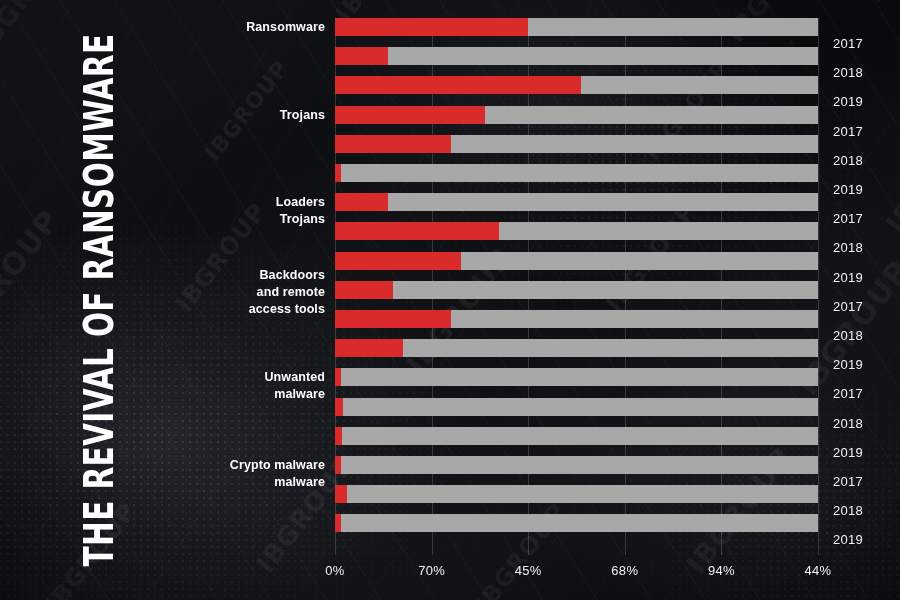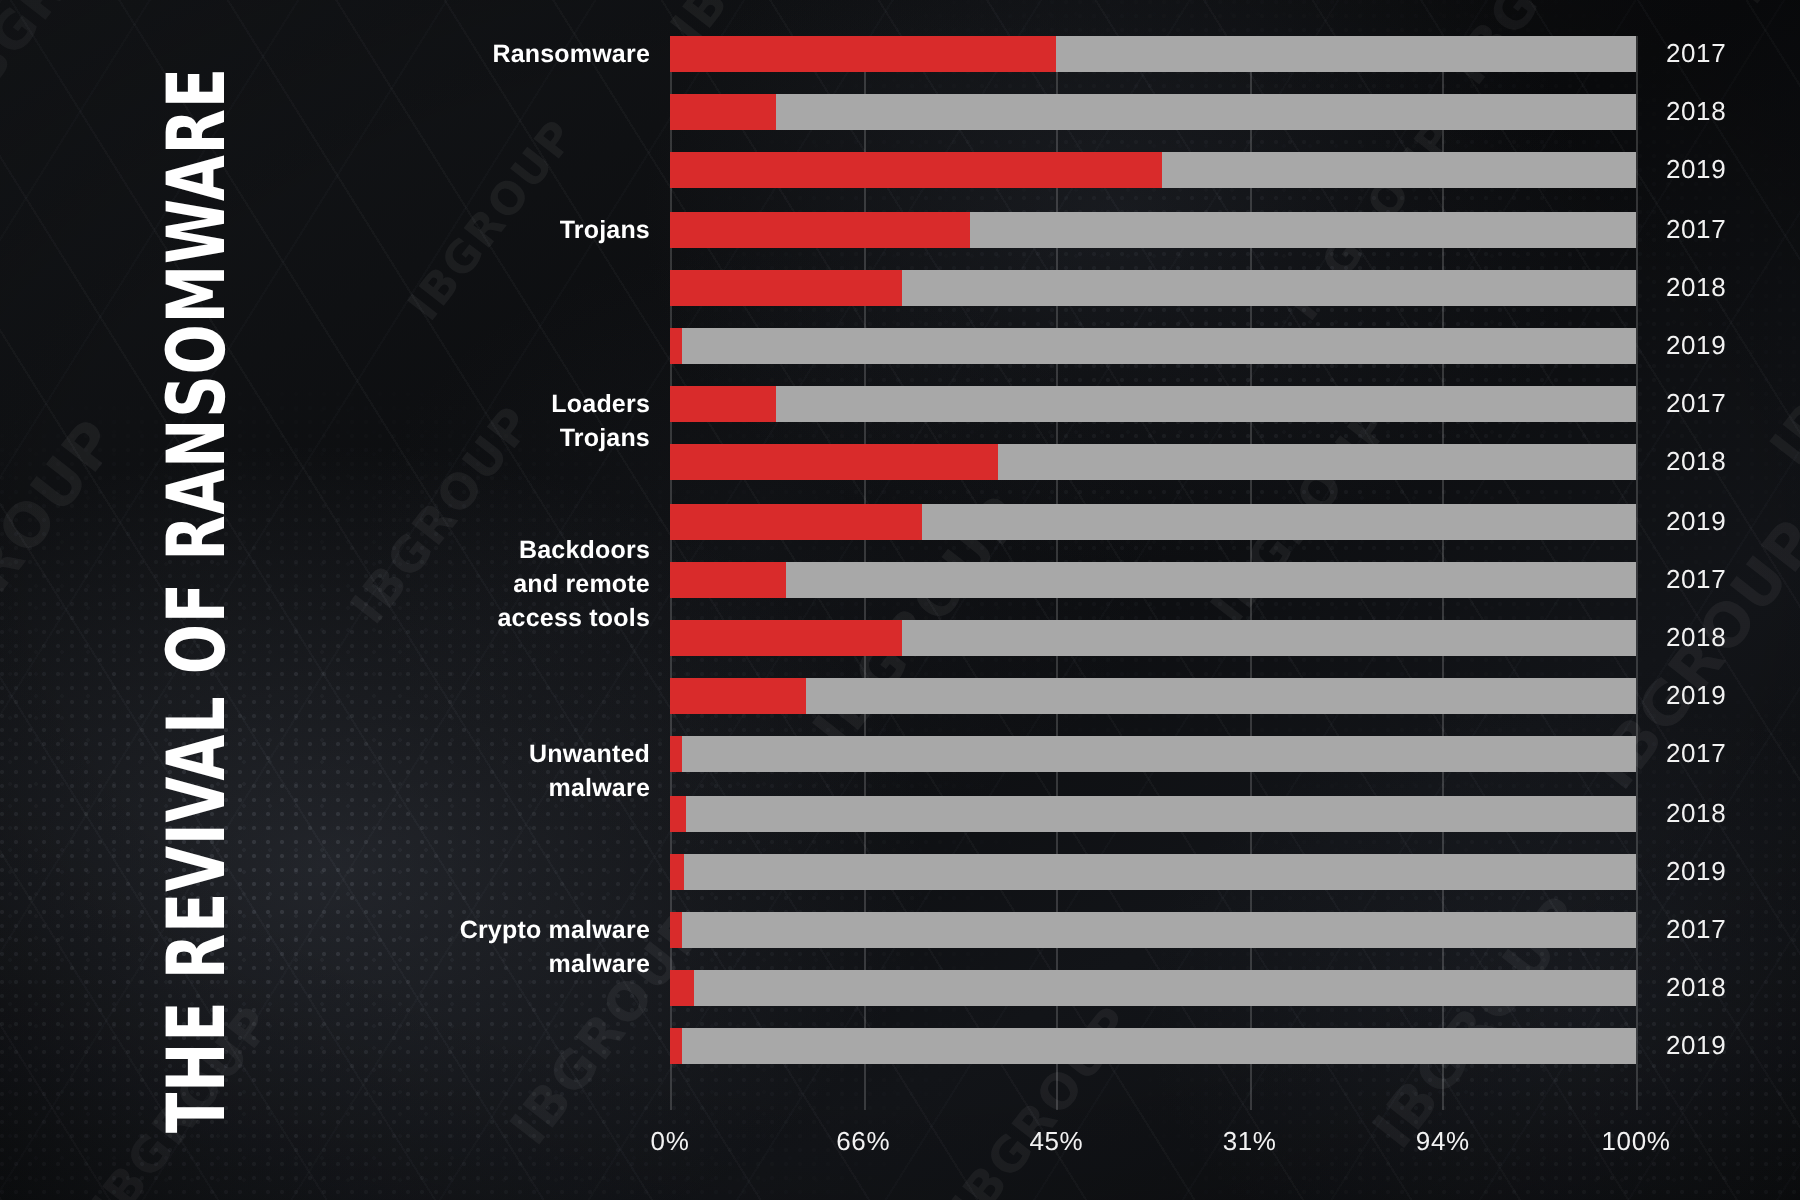--- a/index.html
+++ b/index.html
@@ -150,20 +150,21 @@
 
   
   .year-label {
     position: absolute;
     left: 833px;
     color: #f2f2f2;
     font-size: 13px;
     font-weight: 400;
     letter-spacing: 0.3px;
     line-height: 18px;
+    margin-top: 17px;
   }
 
   
   .xtick {
     position: absolute;
     top: 563px;
     color: #f2f2f2;
     font-size: 13px;
     font-weight: 400;
     letter-spacing: 0.3px;
@@ -317,20 +318,20 @@
       <div class="year-label" style="top: 339.2px;">2019</div>
       <div class="year-label" style="top: 368.4px;">2017</div>
       <div class="year-label" style="top: 397.6px;">2018</div>
       <div class="year-label" style="top: 426.8px;">2019</div>
       <div class="year-label" style="top: 456px;">2017</div>
       <div class="year-label" style="top: 485.2px;">2018</div>
       <div class="year-label" style="top: 514.4px;">2019</div>
     </div>
   <div id="xticks">
       <div class="xtick" style="left: 335px;">0%</div>
-      <div class="xtick" style="left: 431.6px;">66%</div>
+      <div class="xtick" style="left: 431.6px;">70%</div>
       <div class="xtick" style="left: 528.2px;">45%</div>
-      <div class="xtick" style="left: 624.8px;">31%</div>
+      <div class="xtick" style="left: 624.8px;">68%</div>
       <div class="xtick" style="left: 721.4px;">94%</div>
-      <div class="xtick" style="left: 818px;">100%</div>
+      <div class="xtick" style="left: 818px;">44%</div>
     </div>
 
 </div>
 
 </body></html>

